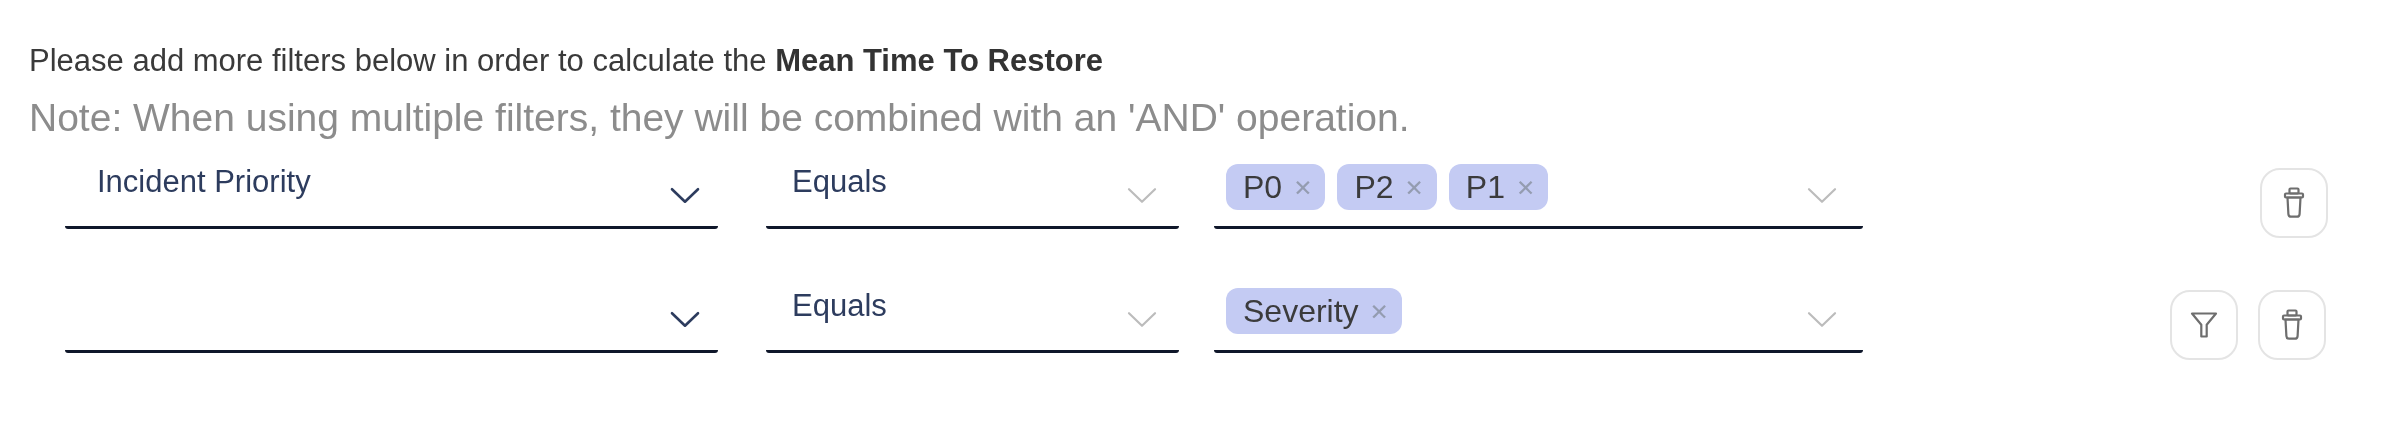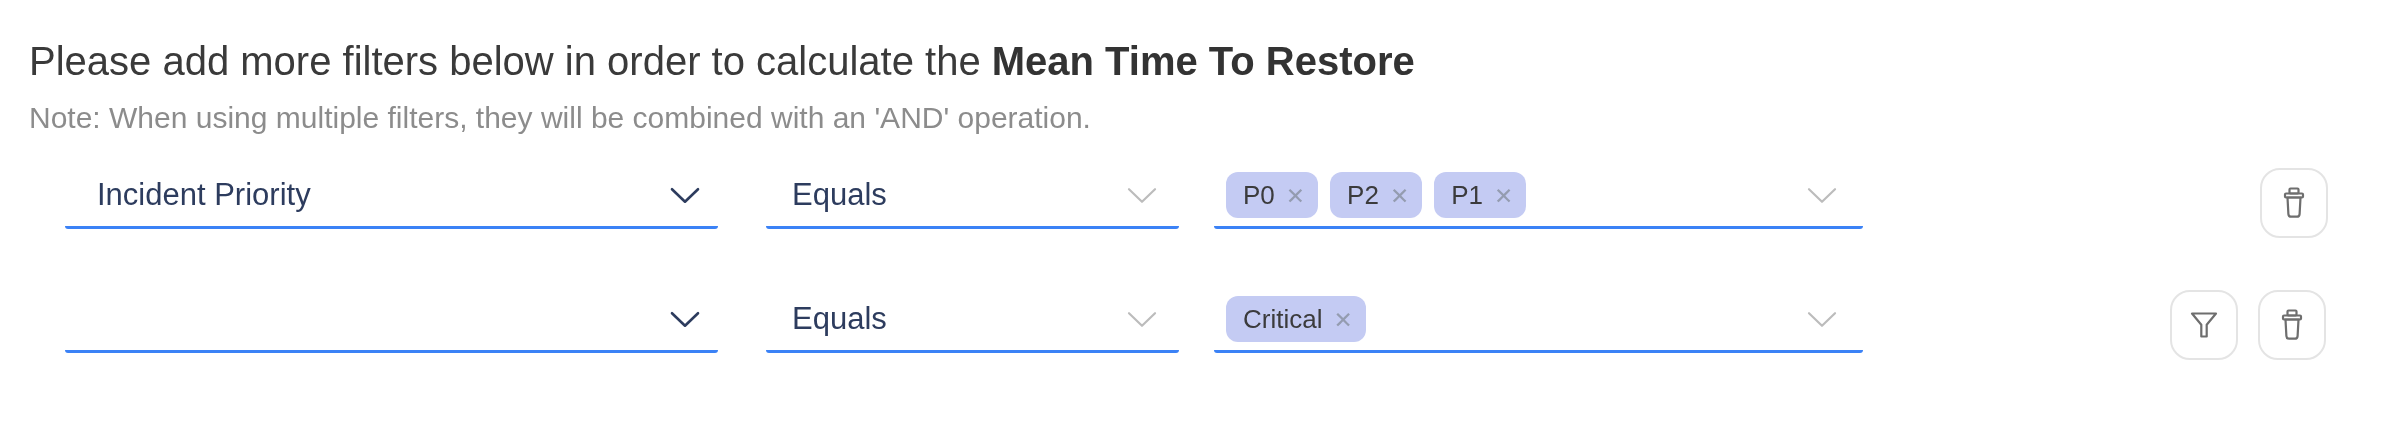--- a/index.html
+++ b/index.html
@@ -3,44 +3,44 @@
 <meta charset="utf-8">
 <style>
   html,body{margin:0;padding:0;}
   body{
     width:2408px;height:442px;background:#ffffff;position:relative;overflow:hidden;
     font-family:"Liberation Sans","DejaVu Sans",sans-serif;
     -webkit-font-smoothing:antialiased;
   }
   .abs{position:absolute;}
   
-  .instruction{left:29px;top:45px;font-size:40px;line-height:32px;color:#3a3a3a;white-space:nowrap;}
+  .instruction{left:29px;top:45px;font-size:31px;line-height:32px;color:#3a3a3a;white-space:nowrap;}
   .instruction b{font-weight:700;color:#333333;}
-  .note{left:29px;top:102px;font-size:30px;line-height:32px;color:#8c8c8c;white-space:nowrap;}
+  .note{left:29px;top:102px;font-size:39px;line-height:32px;color:#8c8c8c;white-space:nowrap;}
   
   .field{
-    height:62px;border-bottom:3px solid #3b82f6;border-radius:0 0 3px 3px;
-    display:flex;align-items:center;cursor:pointer;box-sizing:content-box;
+    height:62px;border-bottom:3px solid #0f172a;border-radius:0 0 3px 3px;
+    display:flex;align-items:flex-start;cursor:pointer;box-sizing:content-box;
   }
   .field .label{font-size:31px;color:#2d3c5e;white-space:nowrap;}
   .chev{position:absolute;top:50%;transform:translateY(-46%);}
   .row1{top:164px;}
   .row2{top:288px;}
   .f-attr{left:65px;width:653px;}
   .f-attr .label{padding-left:32px;}
   .f-op{left:766px;width:413px;}
   .f-op .label{padding-left:26px;}
   .f-val{left:1214px;width:649px;padding-left:0;}
   .tagwrap{display:flex;align-items:center;padding-left:12px;}
   .tag{
     display:inline-flex;align-items:center;gap:11px;height:46px;
     background:#c4cbf3;border-radius:12px;padding:0 13px 0 17px;
     margin-right:12px;
   }
-  .tag .tlabel{font-size:26px;color:#3b3b3c;white-space:nowrap;}
+  .tag .tlabel{font-size:32px;color:#3b3b3c;white-space:nowrap;}
   .tag .tx{font-size:23px;color:#949cb0;cursor:pointer;line-height:1;padding-top:2px;}
   
   .iconbtn{
     width:68px;height:70px;border:2px solid #e4e4e4;border-radius:20px;background:#ffffff;
     display:flex;align-items:center;justify-content:center;cursor:pointer;box-sizing:border-box;
   }
   .btn-trash-1{left:2260px;top:168px;}
   .btn-funnel{left:2170px;top:290px;}
   .btn-trash-2{left:2258px;top:290px;}
   svg{display:block;}
@@ -114,21 +114,21 @@
   <span class="chev" style="right:22px;">
     <svg width="30" height="18" viewBox="0 0 30 18">
         <polyline points="2,2.5 15,15 28,2.5" fill="none" stroke="#bcbcbc" stroke-width="2.2" stroke-linecap="round" stroke-linejoin="round"></polyline>
       </svg>
   </span>
 </div>
 
 <div class="abs field row2 f-val">
   <span class="tagwrap">
     <span class="tag">
-      <span class="tlabel">Critical</span>
+      <span class="tlabel">Severity</span>
       <span class="tx">✕</span>
     </span>
   </span>
   <span class="chev" style="right:26px;">
     <svg width="30" height="18" viewBox="0 0 30 18">
         <polyline points="2,2.5 15,15 28,2.5" fill="none" stroke="#bcbcbc" stroke-width="2.2" stroke-linecap="round" stroke-linejoin="round"></polyline>
       </svg>
   </span>
 </div>
 

